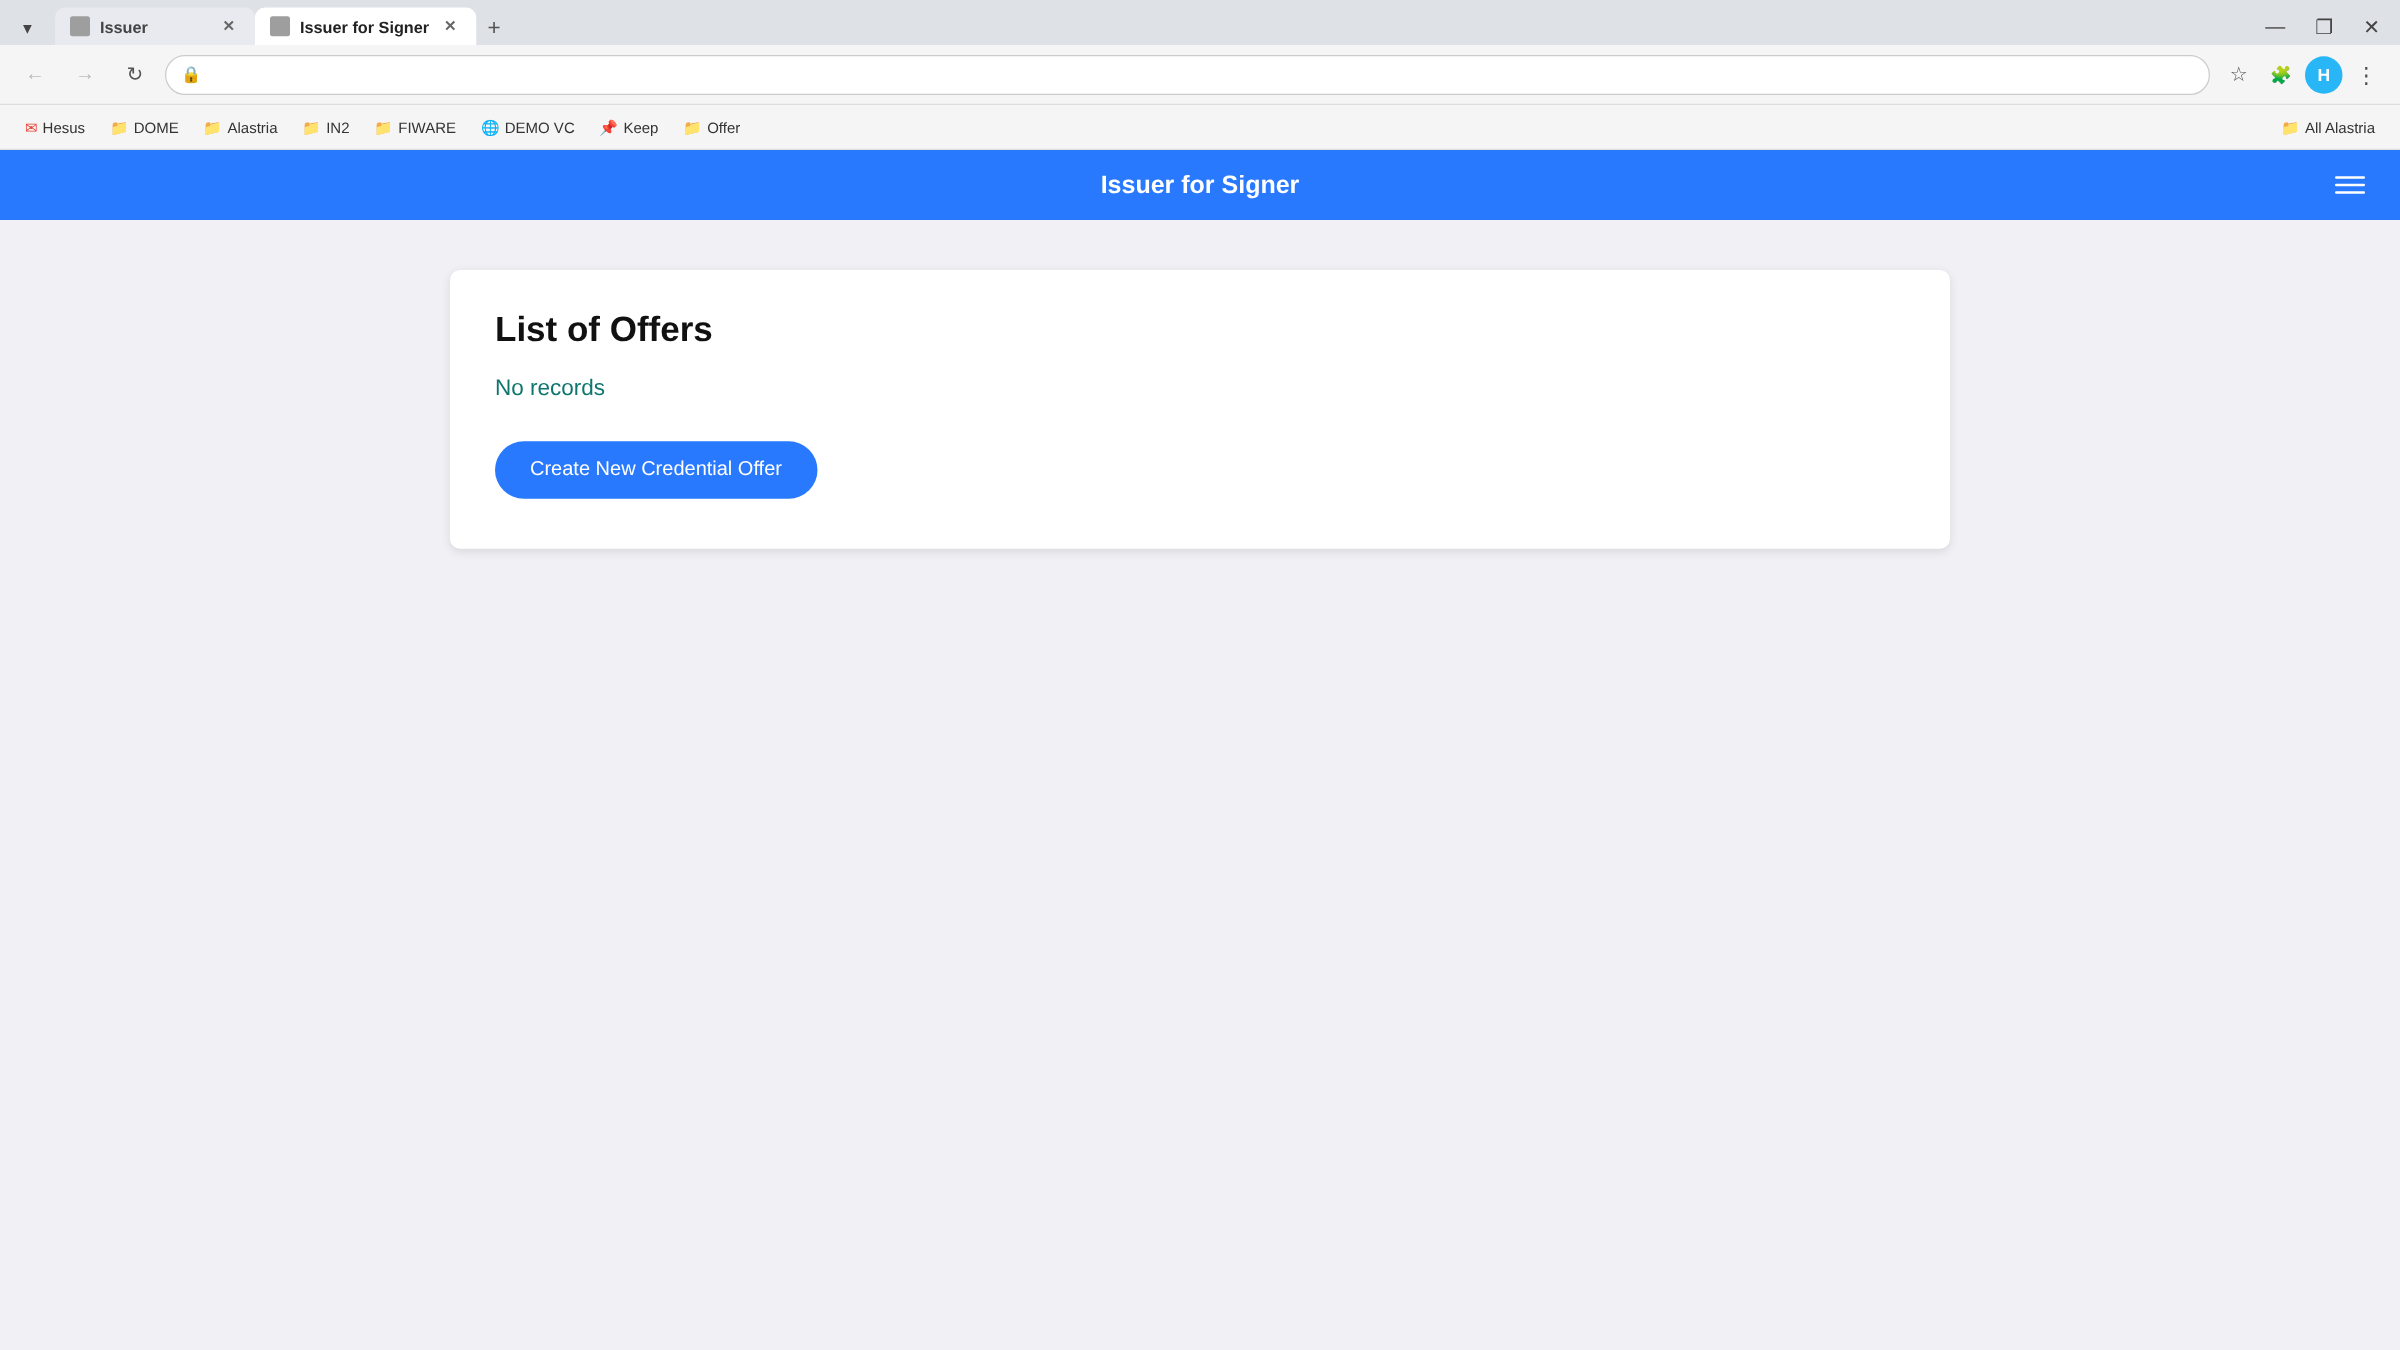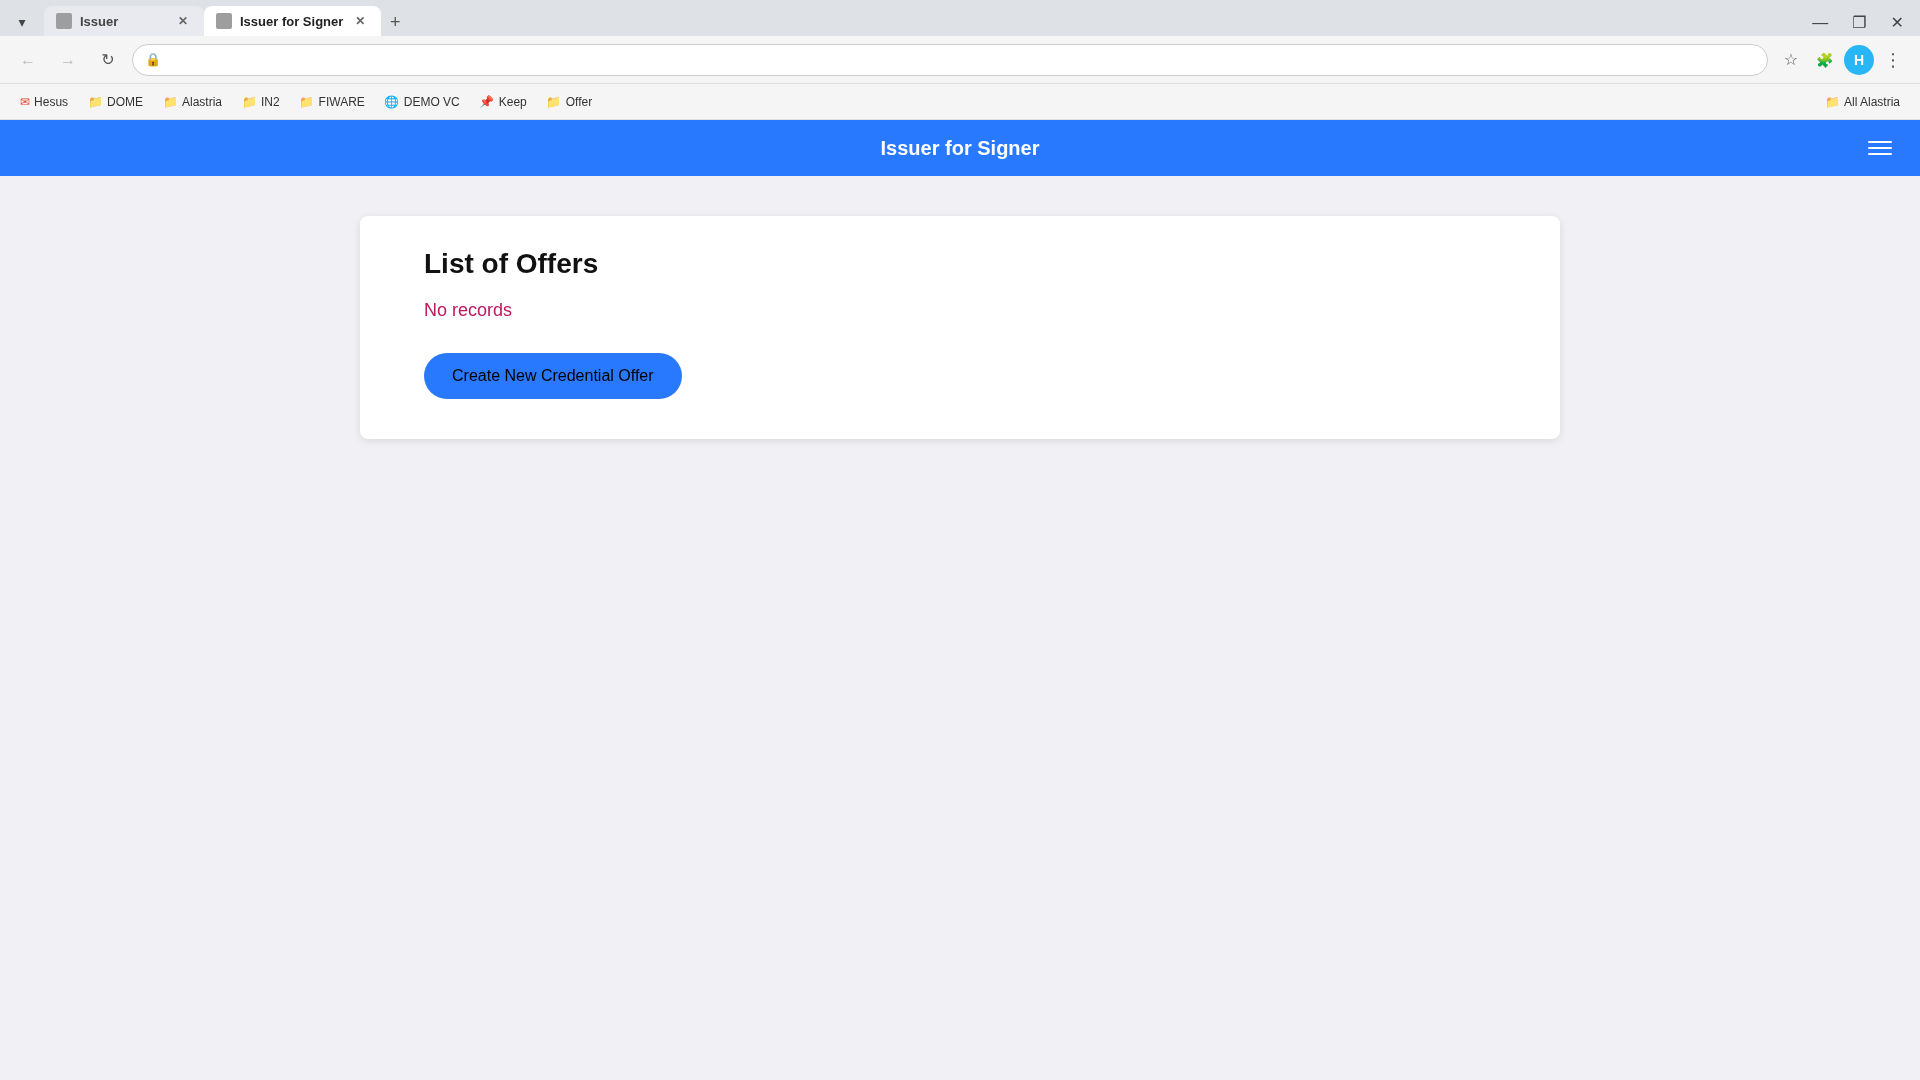--- a/index.html
+++ b/index.html
@@ -233,41 +233,41 @@
       background: #fff;
       border-radius: 1px;
     }
 
     
     .main-card {
       background: #fff;
       border-radius: 8px;
       box-shadow: 0 2px 8px rgba(0,0,0,0.1);
       margin: 40px auto;
-      padding: 32px 64px 40px;
+      padding: 32px 36px 40px;
       width: calc(100% - 160px);
       max-width: 1200px;
     }
 
     .list-title {
       font-size: 28px;
       font-weight: 700;
       color: #111;
       margin-bottom: 20px;
     }
 
     .no-records {
       font-size: 18px;
-      color: #be185d;
+      color: #0f766e;
       margin-bottom: 32px;
     }
 
     .create-btn {
       background: #2979ff;
-      color: #000000;
+      color: #ffffff;
       border: none;
       border-radius: 24px;
       padding: 14px 28px;
       font-size: 16px;
       font-weight: 500;
       cursor: pointer;
       display: inline-block;
     }
 
     

